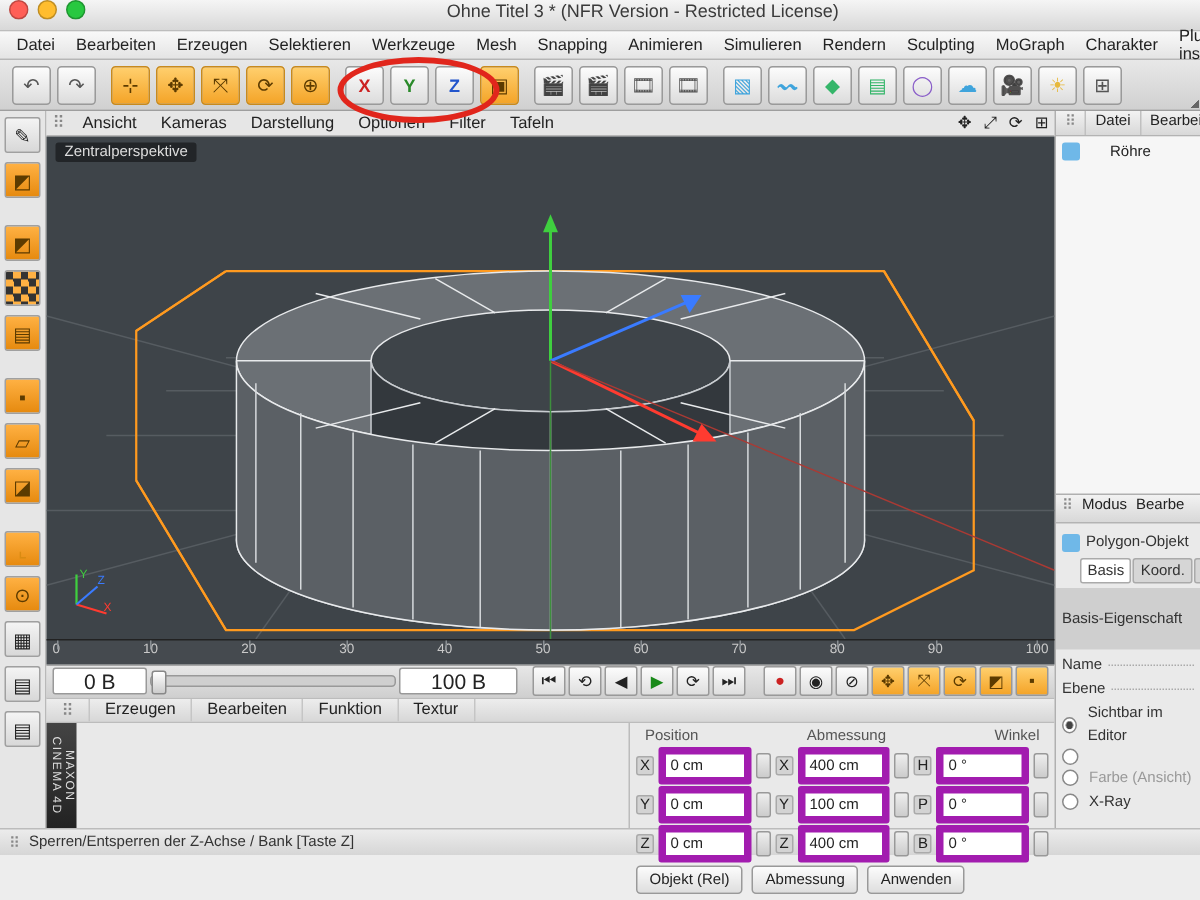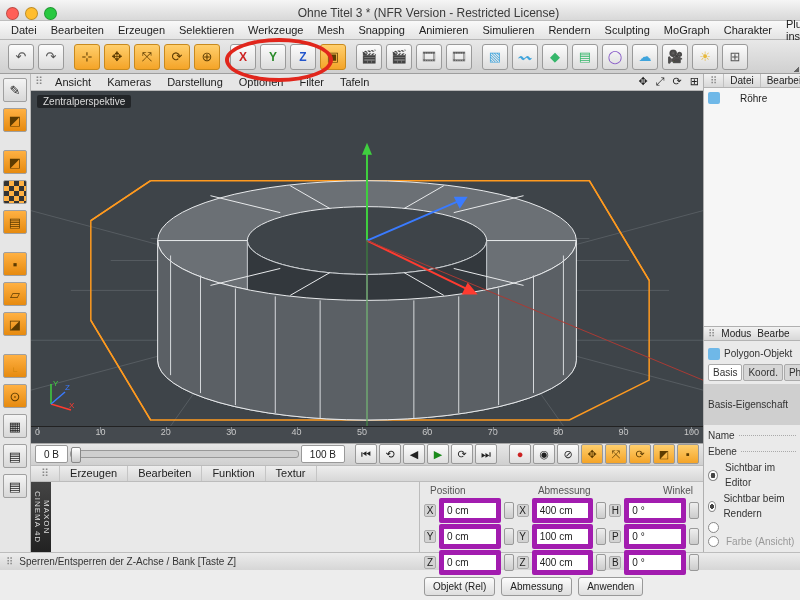--- a/index.html
+++ b/index.html
@@ -1,17 +1,17 @@
 <!DOCTYPE html>
 <html><head>
 <meta charset="utf-8">
 <style>
 html,body{margin:0;padding:0;font-family:"Lucida Grande",Arial,sans-serif;font-size:11px;color:#222;background:#ededed;width:800px;height:600px;overflow:hidden}
 
-.titlebar{height:20px;background:linear-gradient(#f5f5f5,#d8d8d8);border-bottom:1px solid #bdbdbd;display:flex;align-items:flex-end;padding:0 6px;font-size:12px}
+.titlebar{height:20px;background:linear-gradient(#f5f5f5,#d8d8d8);border-bottom:1px solid #bdbdbd;display:flex;align-items:flex-start;padding:0 6px;font-size:12px}
 .tl-btn{width:11px;height:11px;border-radius:50%;margin-right:6px;border:1px solid rgba(0,0,0,.25)}
 .title{flex:1;text-align:center;color:#3a3a3a}
 
 .menubar{height:18px;background:linear-gradient(#f9f9f9,#e4e4e4);border-bottom:1px solid #b6b6b6;display:flex;align-items:center;padding:0 4px;font-size:11px}
 .menubar span{padding:0 7px;cursor:default}
 
 .toolbar{height:33px;background:linear-gradient(#e8e8e8,#d0d0d0);border-bottom:1px solid #9e9e9e;display:flex;align-items:center;padding:0 6px;position:relative}
 .tb-btn{width:24px;height:24px;border:1px solid #9a9a9a;border-radius:3px;background:linear-gradient(#fcfcfc,#dcdcdc);margin:0 2px;display:flex;align-items:center;justify-content:center;font-size:13px;color:#555;cursor:pointer}
 .tb-sep{width:6px}
 .tb-btn.orange{background:linear-gradient(#ffcf6d,#f4a428);border-color:#c88a1e;color:#5c3b00}
@@ -41,34 +41,34 @@
 
 .rightcol{width:96px;background:#eaeaea;border-left:1px solid #b0b0b0;display:flex;flex-direction:column;font-size:10px;overflow:hidden}
 .panel-tabs{height:16px;background:linear-gradient(#f2f2f2,#d8d8d8);border-bottom:1px solid #b3b3b3;display:flex}
 .panel-tabs span{padding:1px 6px;border-right:1px solid #c0c0c0}
 .obj-tree{flex:0 0 230px;background:#f6f6f6;border-bottom:1px solid #b0b0b0;padding:4px}
 .obj-item{display:flex;align-items:flex-end;gap:20px}
 .obj-icon{width:12px;height:12px;background:#6fb8e8;border-radius:2px}
 .attr-hdr{height:16px;background:linear-gradient(#f2f2f2,#d8d8d8);border-bottom:1px solid #b3b3b3;padding:1px 4px;display:flex;gap:6px}
 .attr-body{padding:4px 4px 0 4px;line-height:15px;color:#333}
 .attr-row{display:flex;align-items:center;gap:4px;margin:1px 0}
-.attr-tabs{display:flex;gap:1px;margin:3px 0}
+.attr-tabs{display:flex;gap:1px;margin:3px 12px}
 .attr-tab{background:#d6d6d6;border:1px solid #aaa;border-radius:2px;padding:0 4px;font-size:10px}
 .attr-tab.active{background:#fff}
 .section-hd{background:#cfcfcf;padding:13px 4px;margin:3px -4px}
 .radio{width:9px;height:9px;border-radius:50%;border:1px solid #888;display:inline-block;margin-right:3px;background:#fff}
 .radio.on{background:radial-gradient(#444 0 40%,#fff 45%)}
 
 .timeline{height:18px;background:#454a4f;position:relative;border-top:1px solid #222}
 .timeline .ticks{position:absolute;inset:0;display:flex;justify-content:space-between;padding:0 4px;align-items:flex-start}
 .timeline .tick{color:#c9c9c9;font-size:9px;height:100%;position:relative}
 .timeline .tick::before{content:"";position:absolute;left:50%;top:0;width:1px;height:6px;background:#8a8f94}
 
 .transport{height:24px;background:linear-gradient(#e7e7e7,#cfcfcf);border-top:1px solid #a7a7a7;display:flex;align-items:center;padding:0 4px;gap:2px}
-.tfield{height:16px;border:1px solid #999;background:#fff;padding:0 8px;display:flex;align-items:center;border-radius:2px;font-size:10px}
+.tfield{height:16px;border:1px solid #999;background:#fff;padding:0 20px;display:flex;align-items:center;border-radius:2px;font-size:14px}
 .tslider{flex:1;height:6px;background:#cfcfcf;border:1px solid #999;border-radius:3px;position:relative}
 .tslider .knob{position:absolute;left:0;top:-4px;width:8px;height:14px;background:linear-gradient(#fff,#ccc);border:1px solid #888;border-radius:2px}
 .tbtn{width:20px;height:18px;border:1px solid #999;border-radius:2px;background:linear-gradient(#fcfcfc,#dedede);display:flex;align-items:center;justify-content:center;font-size:11px;cursor:pointer}
 .tbtn.green{color:#1a8a1a}
 .tbtn.red{color:#c22}
 .tbtn.orange{background:linear-gradient(#ffcf6d,#f4a428);color:#5c3b00}
 
 .bottom-tabs{height:17px;background:linear-gradient(#ededed,#d7d7d7);border-top:1px solid #bcbcbc;display:flex}
 .bottom-tabs span{padding:1px 10px;border-right:1px solid #c5c5c5}
 
@@ -418,24 +418,20 @@
         </div>
       <div class="attr-row">
           <span>Ebene</span>
           <span style="flex:1;border-bottom:1px dotted #aaa"></span>
         </div>
       <div class="attr-row">
           <span class="radio on"></span>
           <span>Sichtbar im Editor</span>
         </div>
       <div class="attr-row">
-          <span class="radio on"></span>
-          <span>Sichtbar beim Rendern</span>
-        </div>
-      <div class="attr-row">
           <span class="radio"></span>
         </div>
       <div class="attr-row" style="color:#999">
           <span class="radio"></span>
           <span>Farbe (Ansicht)</span>
         </div>
       <div class="attr-row">
           <span class="radio"></span>
           <span>X-Ray</span>
         </div>

